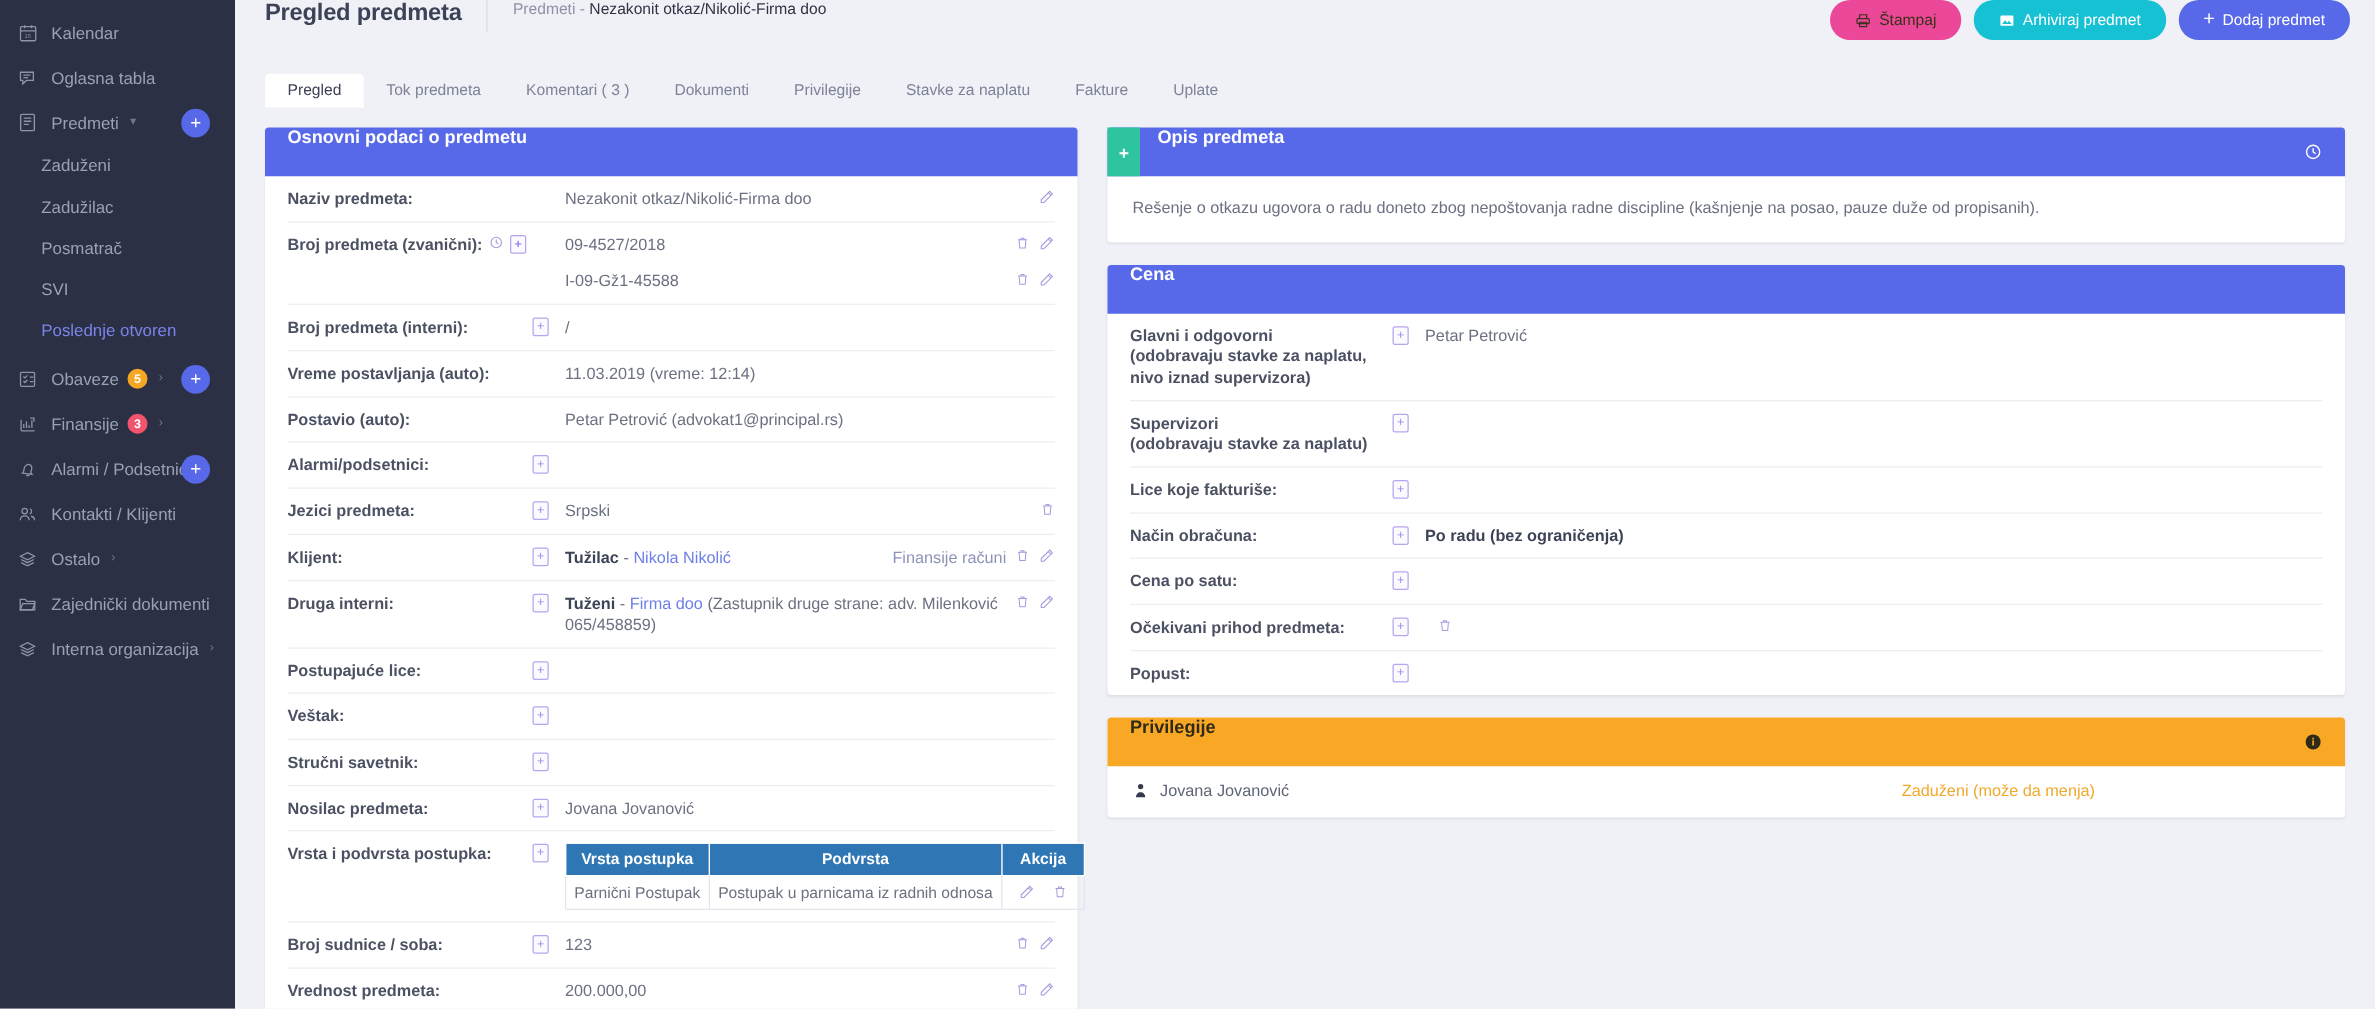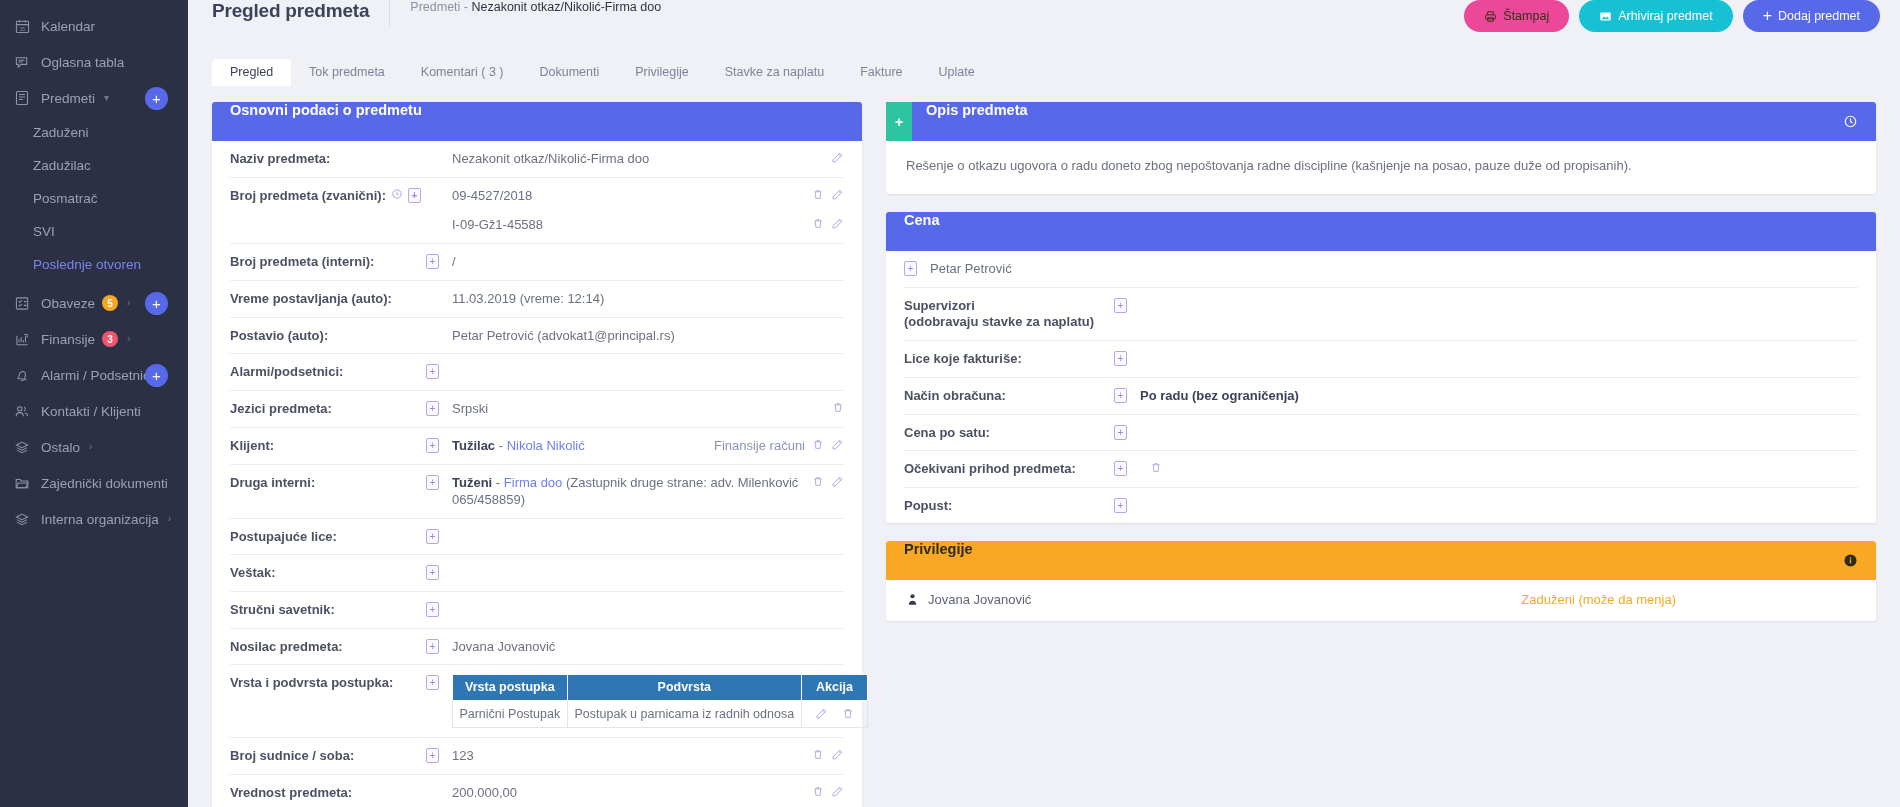--- a/index.html
+++ b/index.html
@@ -649,20 +649,27 @@
           <div class="desc-body">Rešenje o otkazu ugovora o radu doneto zbog nepoštovanja radne discipline (kašnjenje na posao, pauze duže od propisanih).</div>
         </div>
 
         <div class="card">
           <div class="card-head indigo">
             <span>Cena</span>
           </div>
           <div class="rows">
 
             <div class="row">
+              <div class="row-label r-col">
+                <span>
+                  <span>Glavni i odgovorni</span><br>
+                  <span>(odobravaju stavke za naplatu,</span><br>
+                  <span>nivo iznad supervizora)</span>
+                </span>
+              </div>
               <div class="row-mid">
                   <span class="ico-sq">+</span>
                 </div>
               <div class="row-val">Petar Petrović</div>
             </div>
 
             <div class="row">
               <div class="row-label r-col">
                 <span>
                   <span>Supervizori</span><br>

